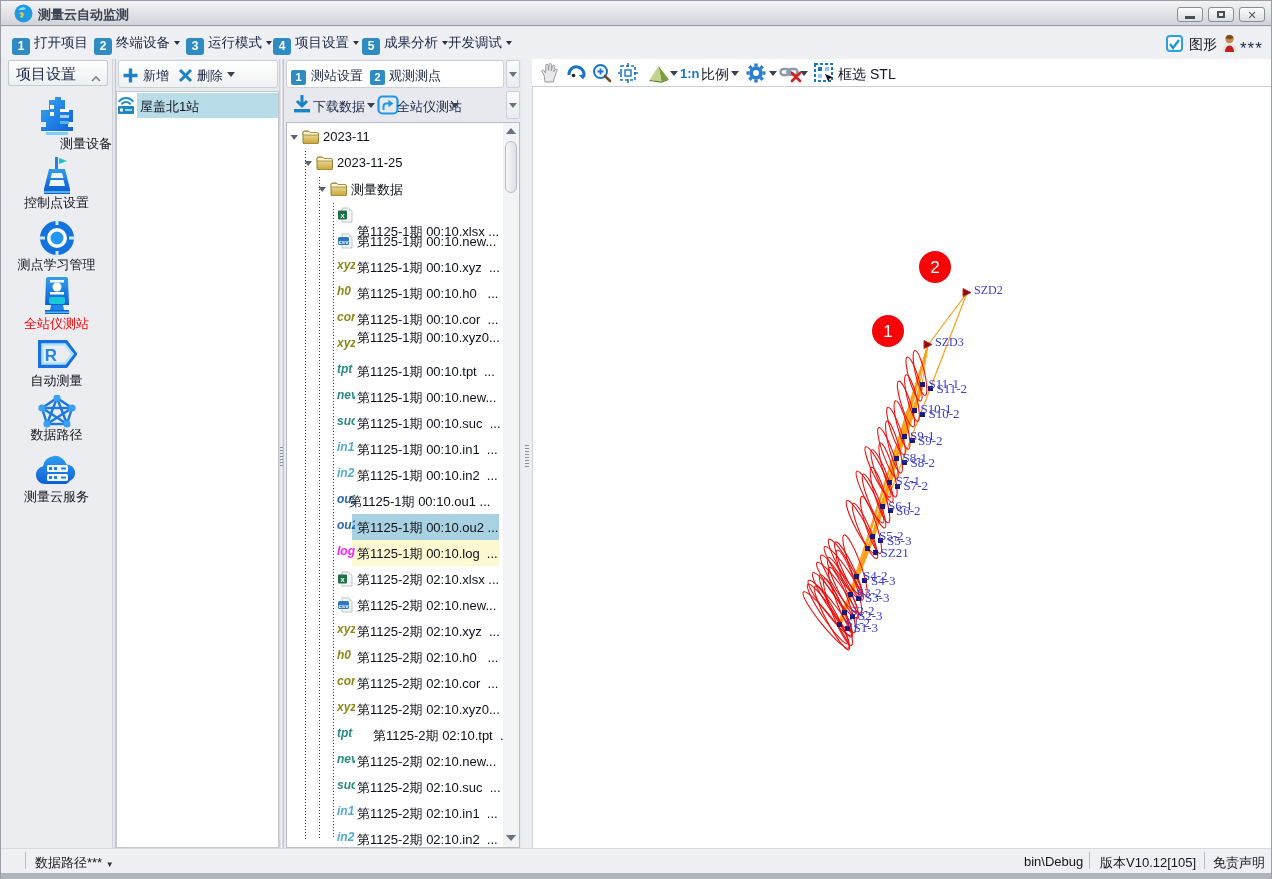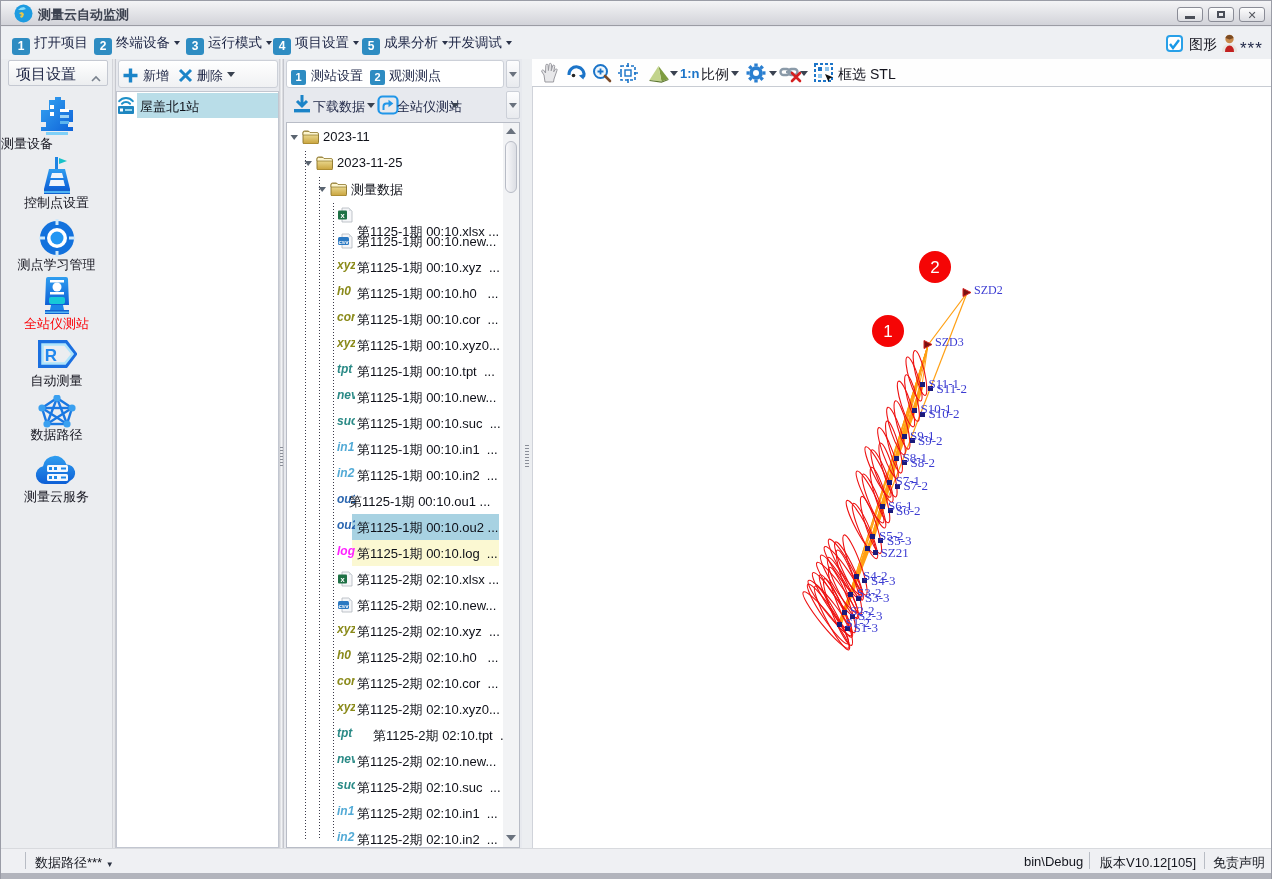--- a/index.html
+++ b/index.html
@@ -66,21 +66,21 @@
           </linearGradient>
         </defs>
 <path d="M12 4 h6 v-3 h6 v3 h4 v10 h8 v12 h-5 v5 h5 v4 h-32 v-4 h5 v-5 h-5 v-12 h8 z" fill="url(#bg1)"></path>
 <rect x="13" y="9" width="4" height="4" fill="#fff"></rect>
         <rect x="13" y="16" width="4" height="4" fill="#fff"></rect>
 <rect x="23" y="13" width="9" height="3" fill="#fff"></rect>
         <rect x="23" y="19" width="9" height="3" fill="#9fd4f5"></rect>
 <rect x="23" y="25" width="9" height="3" fill="#5db4ee"></rect>
 <rect x="9" y="36" width="22" height="3" fill="#7fd0f8"></rect>
       </svg></div>
-    <div style="position:absolute;left:0;width:111px;top:134px;text-align:left;font-size:13px;color:#14141e;">测量设备</div>
+    <div style="position:absolute;left:0;width:111px;top:134px;text-align:right;font-size:13px;color:#14141e;">测量设备</div>
     <div style="position:absolute;left:0;width:111px;top:155px;text-align:center;"><svg width="40" height="42" viewBox="0 0 40 42">
 <defs>
           <linearGradient id="bg2" x1="0" y1="0" x2="0" y2="1">
 <stop offset="0" stop-color="#2f9ef0"></stop>
             <stop offset="1" stop-color="#0e62d8"></stop>
           </linearGradient>
         </defs>
 <rect x="18" y="1" width="3" height="12" fill="#1d84e4"></rect>
 <path d="M22 2 l8 3 -8 3 z" fill="#17c2c8"></path>
 <path d="M12 13 h16 l5 20 h-26 z" fill="url(#bg2)"></path>
@@ -270,21 +270,21 @@
 <text x="6.5" y="10.5" font-size="6" font-weight="bold" fill="#fff" text-anchor="middle" font-family="'Liberation Sans',sans-serif">csv</text>
     </svg>
     <div class="trow" style="left:356px;top:232px;">第1125-1期 00:10.new<span style="white-space:pre">...</span></div>
     <span style="position:absolute;left:336px;top:257px;width:18px;overflow:hidden;font-family:'Liberation Sans',sans-serif;font-size:12px;font-weight:bold;color:#8a8a1a;font-style:italic;white-space:nowrap;">xyz</span>
     <div class="trow" style="left:356px;top:258px;">第1125-1期 00:10.xyz<span style="white-space:pre">  ...</span></div>
     <span style="position:absolute;left:336px;top:283px;width:18px;overflow:hidden;font-family:'Liberation Sans',sans-serif;font-size:12px;font-weight:bold;color:#8a8a1a;font-style:italic;white-space:nowrap;">h0</span>
     <div class="trow" style="left:356px;top:284px;">第1125-1期 00:10.h0<span style="white-space:pre">   ...</span></div>
     <span style="position:absolute;left:336px;top:309px;width:18px;overflow:hidden;font-family:'Liberation Sans',sans-serif;font-size:12px;font-weight:bold;color:#8a8a1a;font-style:italic;white-space:nowrap;">cor</span>
     <div class="trow" style="left:356px;top:310px;">第1125-1期 00:10.cor<span style="white-space:pre">  ...</span></div>
     <span style="position:absolute;left:336px;top:335px;width:18px;overflow:hidden;font-family:'Liberation Sans',sans-serif;font-size:12px;font-weight:bold;color:#8a8a1a;font-style:italic;white-space:nowrap;">xyz</span>
-    <div class="trow" style="left:356px;top:336px;">第1125-1期 00:10.xyz0<span style="white-space:pre">...</span></div>
+    <div class="trow" style="left:356px;top:328px;">第1125-1期 00:10.xyz0<span style="white-space:pre">...</span></div>
     <span style="position:absolute;left:336px;top:361px;width:18px;overflow:hidden;font-family:'Liberation Sans',sans-serif;font-size:12px;font-weight:bold;color:#2a8a86;font-style:italic;white-space:nowrap;">tpt</span>
     <div class="trow" style="left:356px;top:362px;">第1125-1期 00:10.tpt<span style="white-space:pre">  ...</span></div>
     <span style="position:absolute;left:336px;top:387px;width:18px;overflow:hidden;font-family:'Liberation Sans',sans-serif;font-size:12px;font-weight:bold;color:#2a8a86;font-style:italic;white-space:nowrap;">nev</span>
     <div class="trow" style="left:356px;top:388px;">第1125-1期 00:10.new<span style="white-space:pre">...</span></div>
     <span style="position:absolute;left:336px;top:413px;width:18px;overflow:hidden;font-family:'Liberation Sans',sans-serif;font-size:12px;font-weight:bold;color:#2a8a86;font-style:italic;white-space:nowrap;">suc</span>
     <div class="trow" style="left:356px;top:414px;">第1125-1期 00:10.suc<span style="white-space:pre">  ...</span></div>
     <span style="position:absolute;left:336px;top:439px;width:18px;overflow:hidden;font-family:'Liberation Sans',sans-serif;font-size:12px;font-weight:bold;color:#52aad6;font-style:italic;white-space:nowrap;">in1</span>
     <div class="trow" style="left:356px;top:440px;">第1125-1期 00:10.in1<span style="white-space:pre">  ...</span></div>
     <span style="position:absolute;left:336px;top:465px;width:18px;overflow:hidden;font-family:'Liberation Sans',sans-serif;font-size:12px;font-weight:bold;color:#52aad6;font-style:italic;white-space:nowrap;">in2</span>
     <div class="trow" style="left:356px;top:466px;">第1125-1期 00:10.in2<span style="white-space:pre">  ...</span></div>

